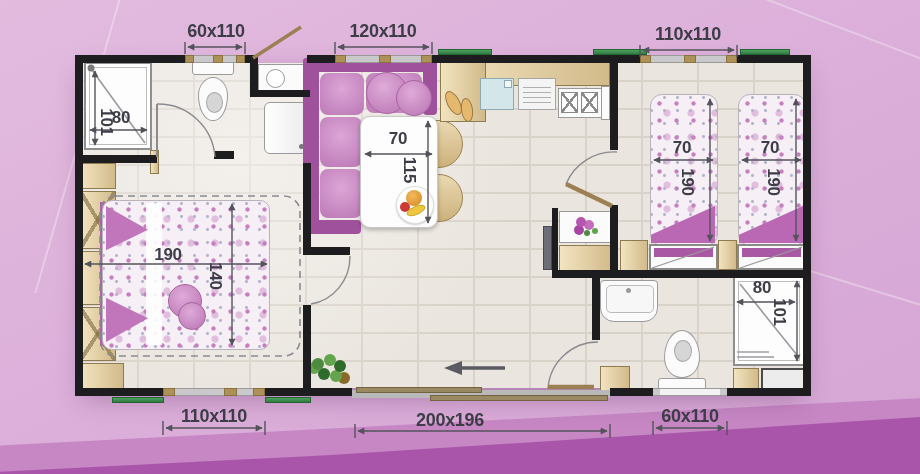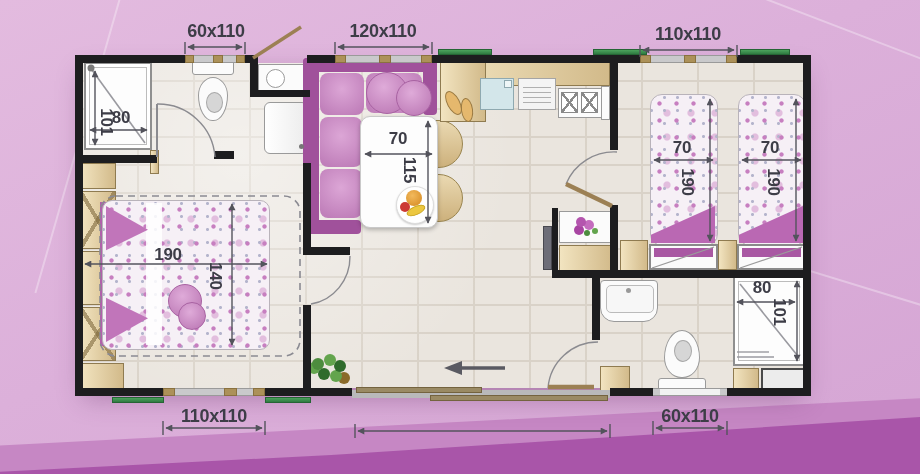--- a/index.html
+++ b/index.html
@@ -268,20 +268,21 @@
       <line x1="796" y1="99" x2="796" y2="241" marker-start="url(#arr)" marker-end="url(#arr)"></line>
       <line x1="737" y1="302" x2="795" y2="302" marker-start="url(#arr)" marker-end="url(#arr)"></line>
       <line x1="797" y1="281" x2="797" y2="361" marker-start="url(#arr)" marker-end="url(#arr)"></line>
     </g>
   </svg>
 
   <div class="dim big" style="left:178px;top:22px;width:76px;">60x110</div>
   <div class="dim big" style="left:335px;top:22px;width:96px;">120x110</div>
   <div class="dim big" style="left:640px;top:25px;width:96px;">110x110</div>
   <div class="dim big" style="left:166px;top:407px;width:96px;">110x110</div>
+  <div class="dim big" style="left:398px;top:411px;width:104px;">200x196</div>
   <div class="dim big" style="left:652px;top:407px;width:76px;">60x110</div>
 
   <div class="dim vdim" style="left:84px;top:114px;">101</div>
   <div class="dim" style="left:103px;top:109px;width:36px;">80</div>
   <div class="dim" style="left:380px;top:130px;width:36px;">70</div>
   <div class="dim vdim" style="left:387px;top:162px;">115</div>
   <div class="dim" style="left:146px;top:246px;width:44px;">190</div>
   <div class="dim vdim" style="left:193px;top:268px;">140</div>
   <div class="dim" style="left:664px;top:139px;width:36px;">70</div>
   <div class="dim vdim" style="left:665px;top:174px;">190</div>

